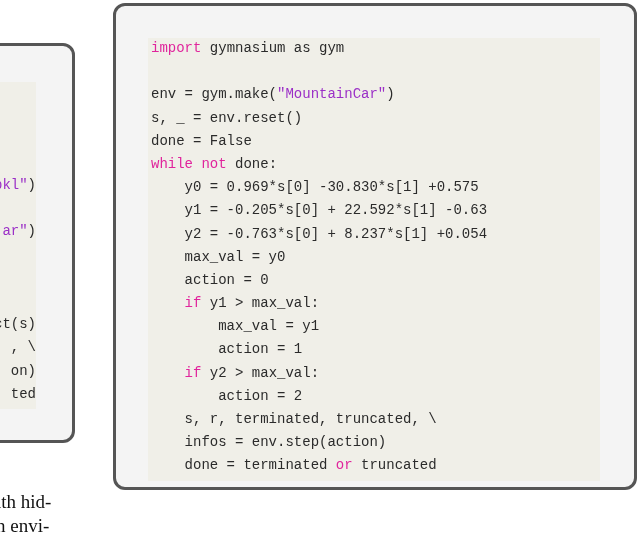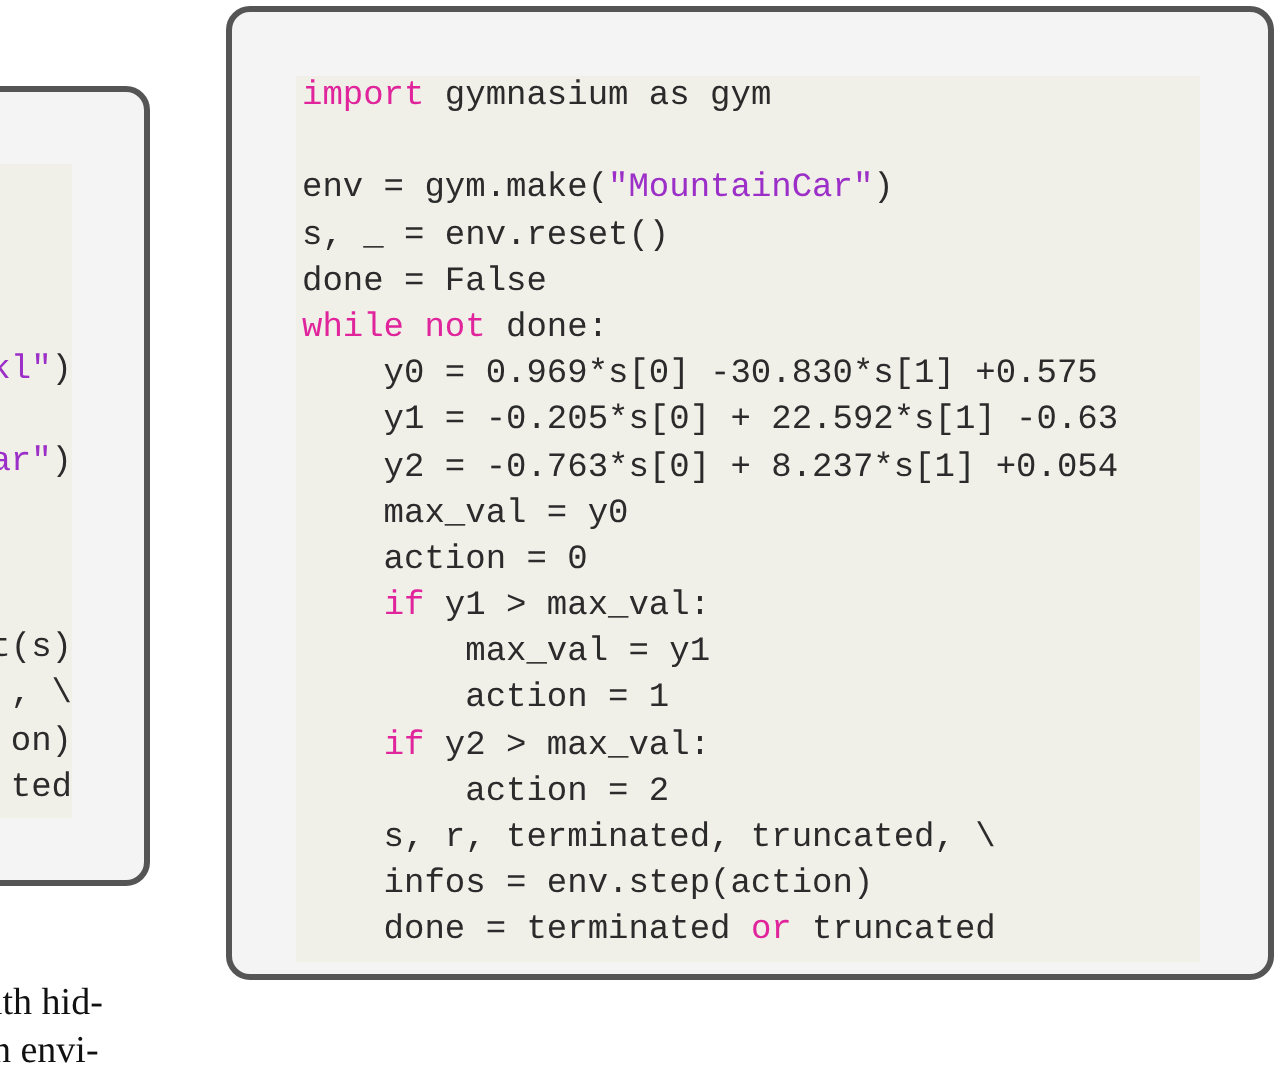--- a/index.html
+++ b/index.html
@@ -45,21 +45,21 @@
   }
   .code-bg-right {
     left: 148px;
     top: 38px;
     width: 452px;
     height: 443px;
   }
   .code {
     position: absolute;
     font-family: "Liberation Mono", monospace;
-    font-size: 17px;
+    font-size: 14px;
     line-height: 23.2px;
     color: #2b2b2b;
     white-space: pre;
     margin: 0;
   }
   .code-right {
     left: 151px;
     top: 37px;
   }
   .code-left {

